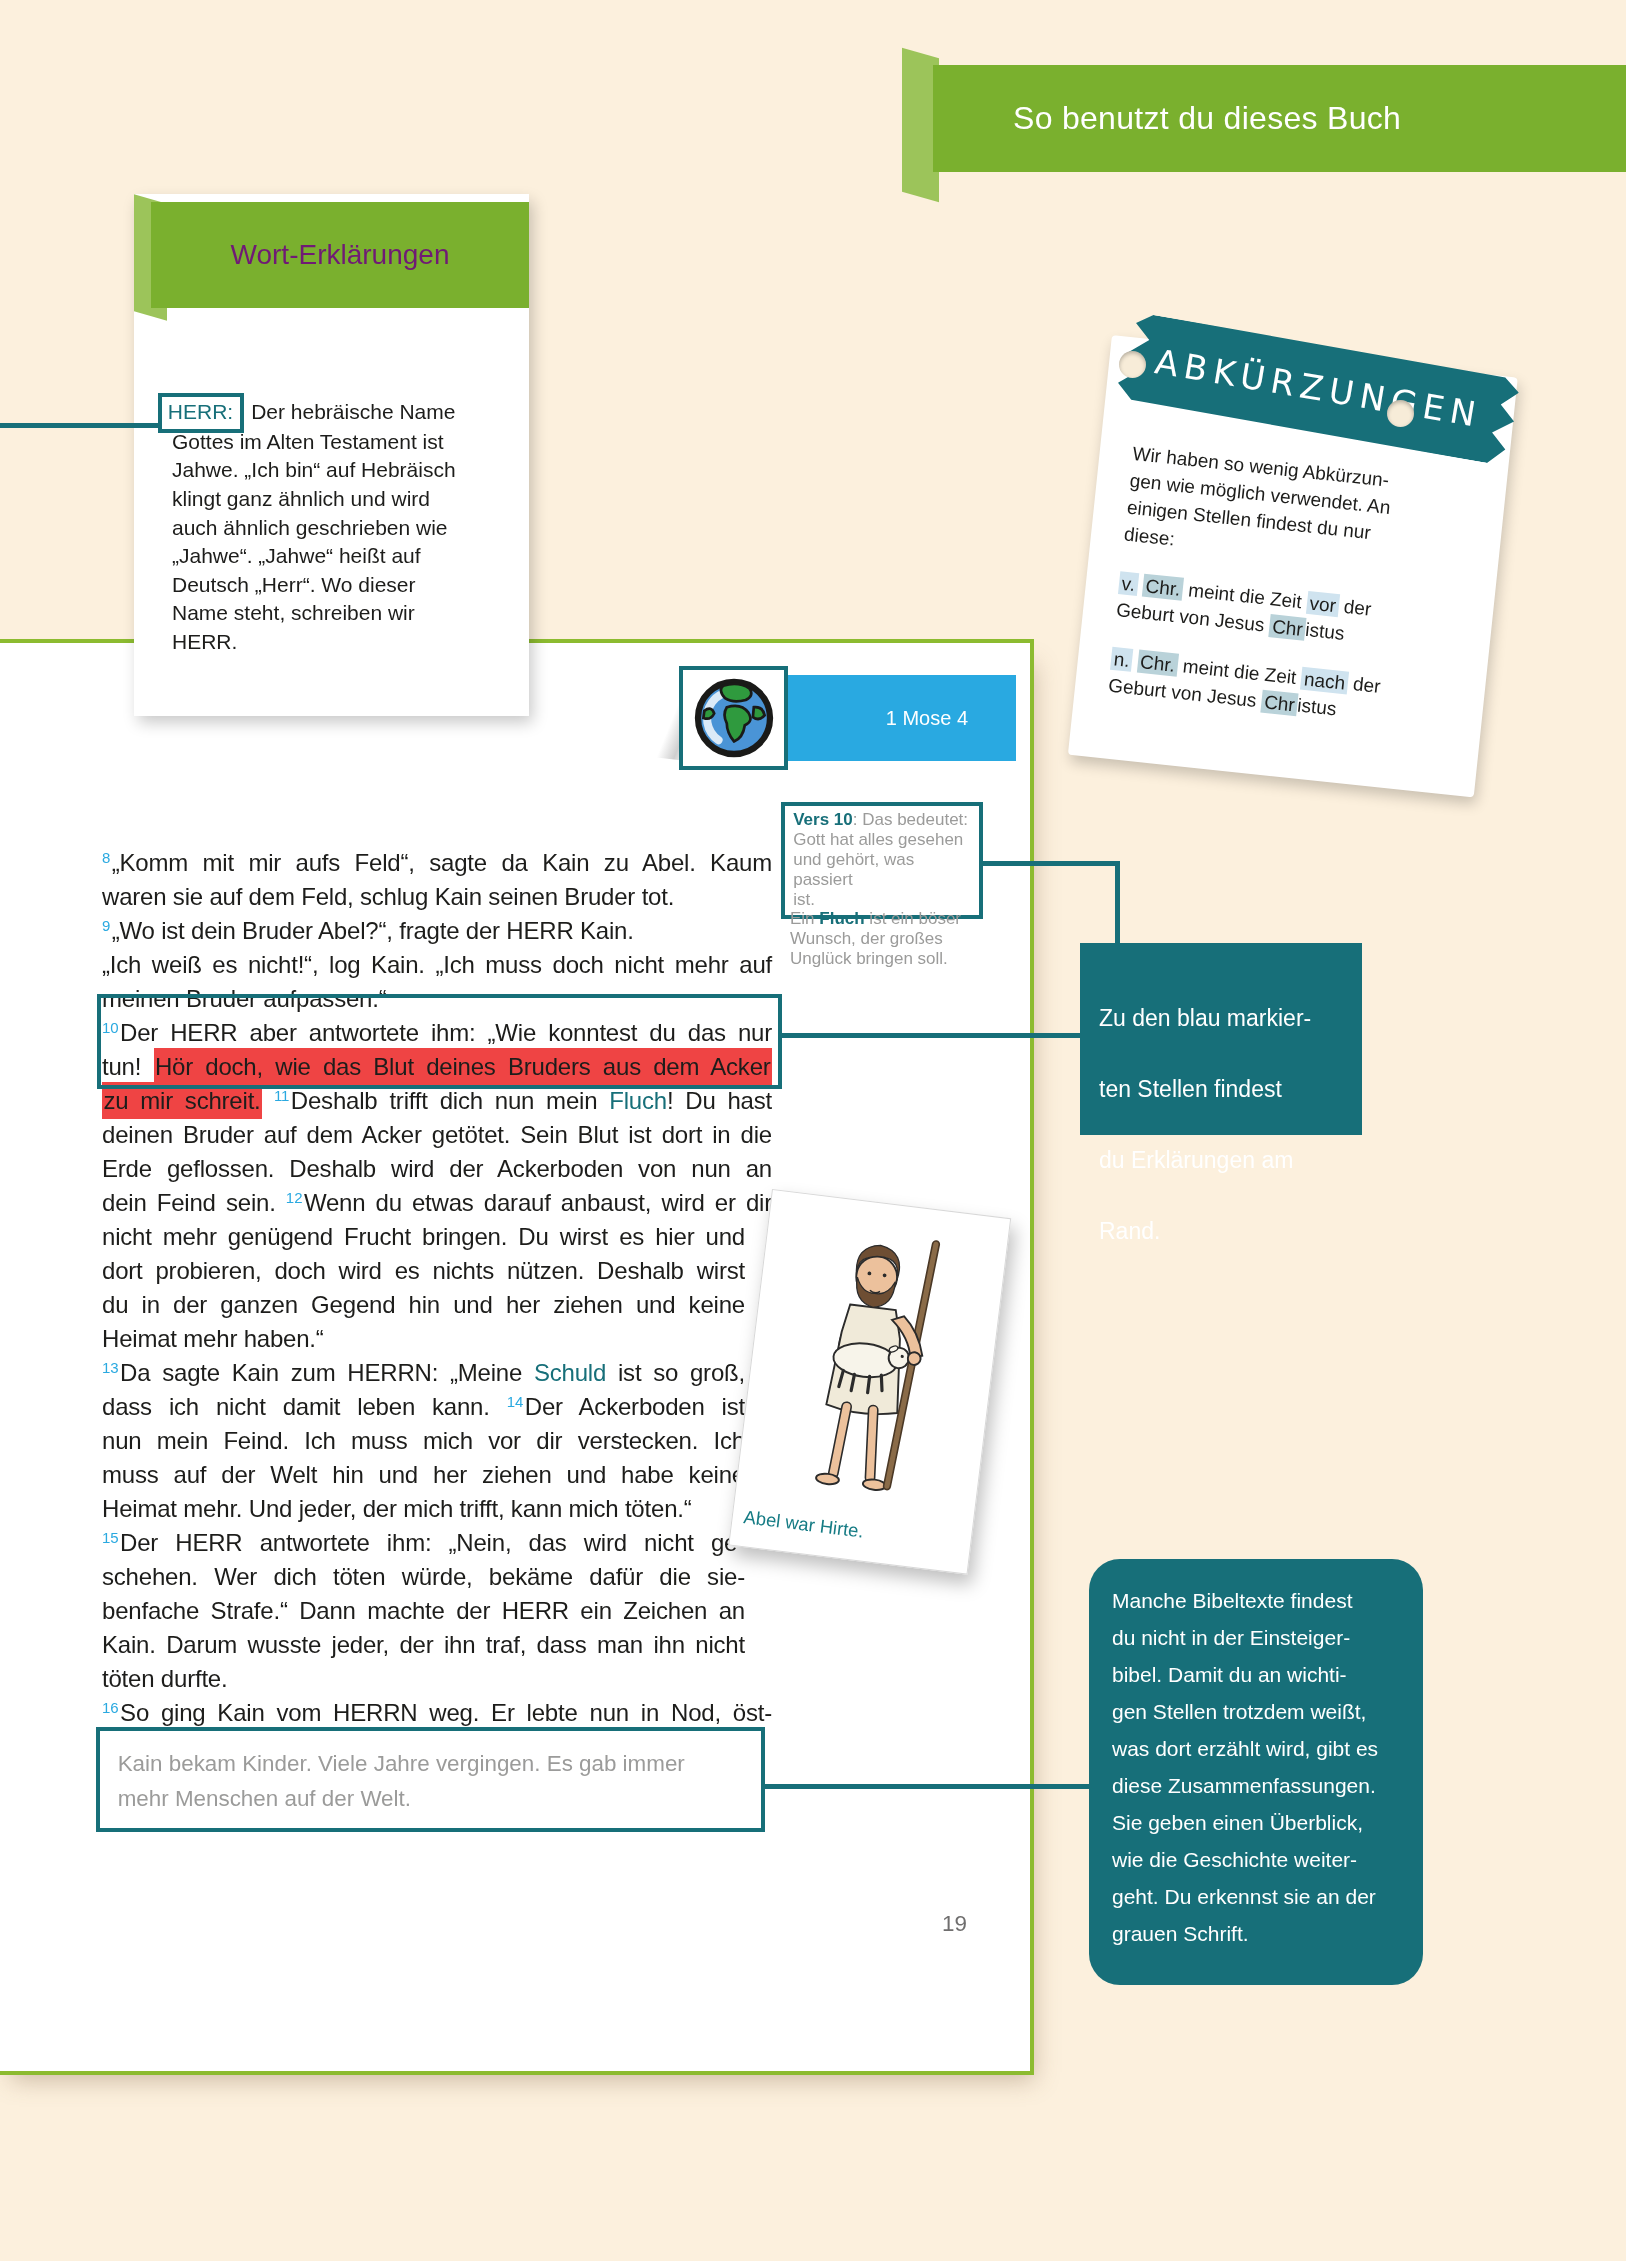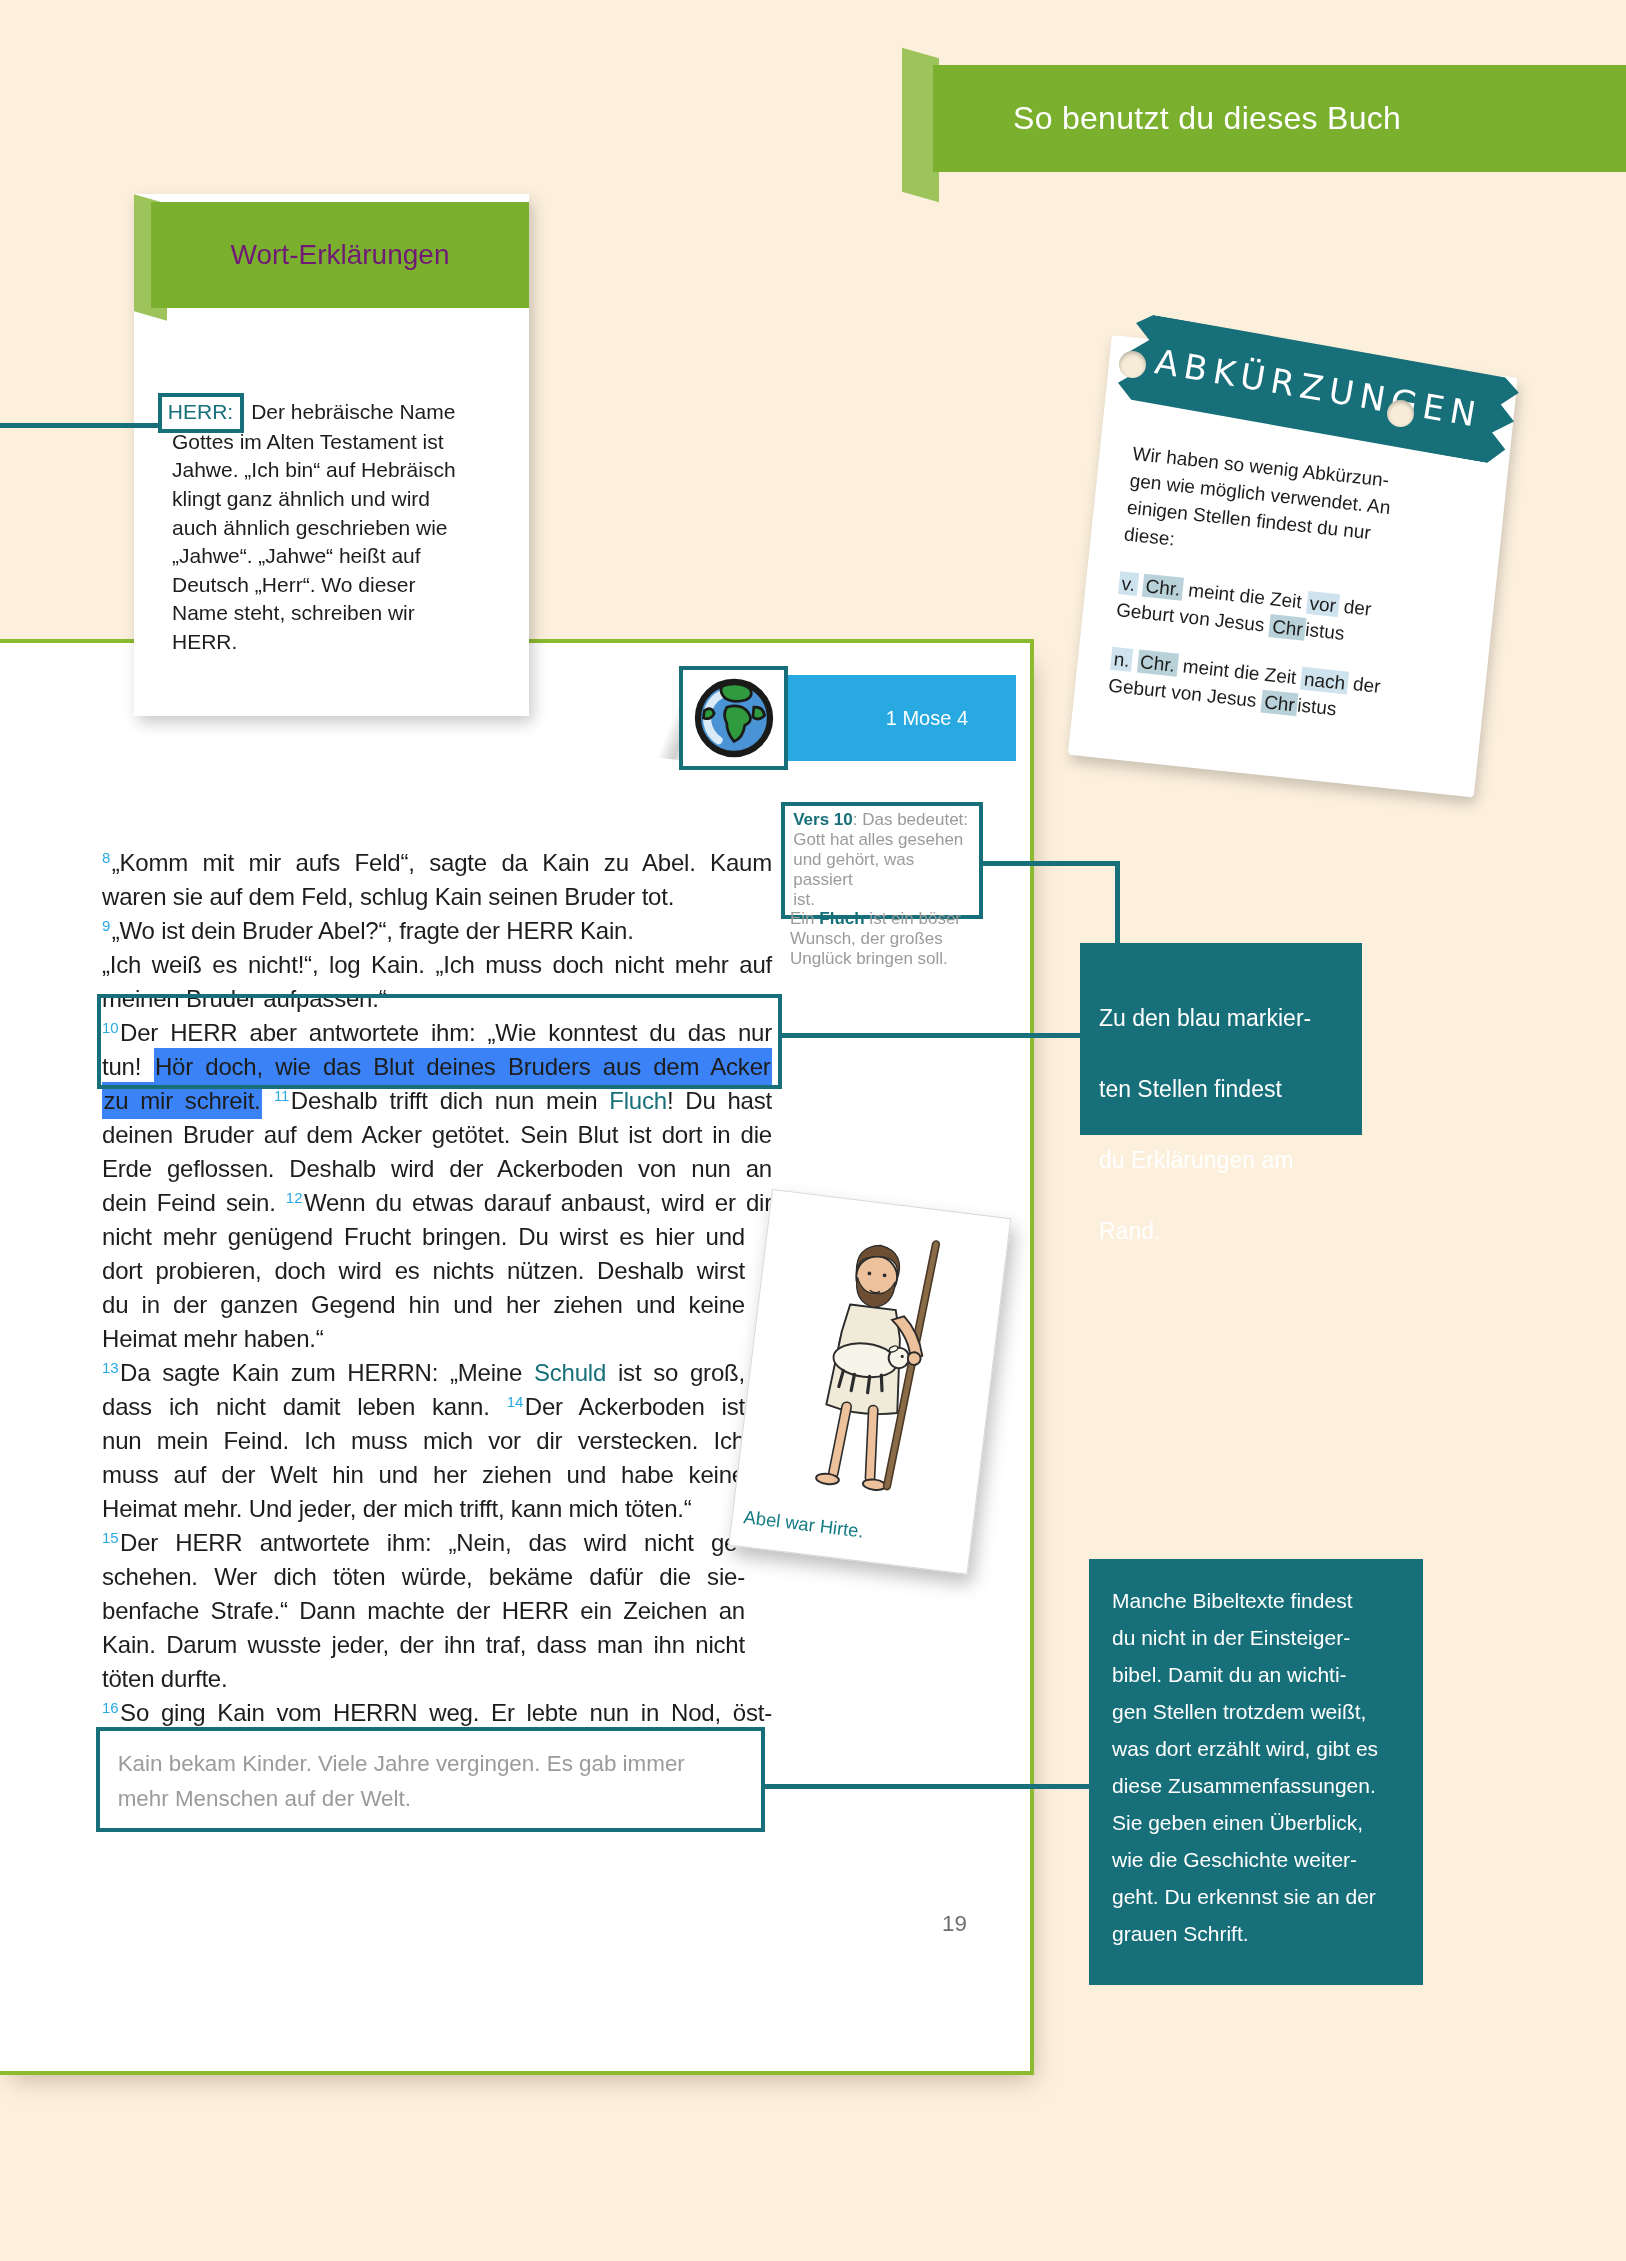--- a/index.html
+++ b/index.html
@@ -64,39 +64,39 @@
             background:#fff;border:4.8px solid #176f79;box-sizing:border-box;z-index:5;}
   .globebox svg{display:block;margin:2.7px auto 0;}
 
   
   .bible{position:absolute;left:102px;top:846px;font-size:24px;letter-spacing:-0.2px;z-index:4;}
   .bible .ln{height:34px;line-height:34px;width:670px;white-space:nowrap;}
   .bible .just{text-align:justify;text-align-last:justify;white-space:normal;}
   .bible .narrow{width:643px;}
   .sup{color:#2aa9e0;font-size:15px;position:relative;top:-8.2px;margin-right:1.4px;letter-spacing:0;}
   .teal{color:#176f79;}
-  .hlt{background:#3b82f6;padding:4.8px 1.4px;}
+  .hlt{background:#ef4444;padding:4.8px 1.4px;}
   .hlbox{position:absolute;left:97px;top:994px;width:685px;height:95px;
          border:4.8px solid #176f79;box-sizing:border-box;z-index:6;}
 
   
   .mnote{position:absolute;font-size:17px;z-index:5;}
   .mnote .ln{line-height:20px;color:#9b9b9a;}
   .ntb{color:#176f79;font-weight:bold;}
   .vers10{left:781px;top:802px;width:202px;border:4.8px solid #176f79;box-sizing:border-box;
           padding:4.1px 8.2px 5.4px;background:#fff;}
   .fluch{left:790px;top:909px;width:204px;}
 
   
   .tealbox{position:absolute;background:#176f79;color:#fff;z-index:5;}
   .marks{left:1080px;top:943px;width:282px;height:192px;padding:22px 0 0 19px;box-sizing:border-box;
          font-size:23px;}
   .marks .ln{line-height:36px;margin-top:35px;}
   .summaries{left:1089px;top:1559px;width:334px;height:426px;padding:23px 0 0 23px;box-sizing:border-box;
-             font-size:21px;}
+             font-size:21px;border-radius:31px;}
   .summaries .ln{line-height:37px;}
 
   
   .graybox{position:absolute;left:96px;top:1727px;width:669px;border:4.8px solid #176f79;
            box-sizing:border-box;background:#fff;padding:15px 17.7px 12.2px;z-index:5;}
   .graybox .ln{font-size:22.4px;line-height:35px;color:#9b9b9a;}
 
   
   .polaroid{position:absolute;left:772px;top:1189px;width:239px;height:357px;background:#fff;
             border:0.7px solid #d8d8d8;transform:rotate(7deg);transform-origin:top left;

